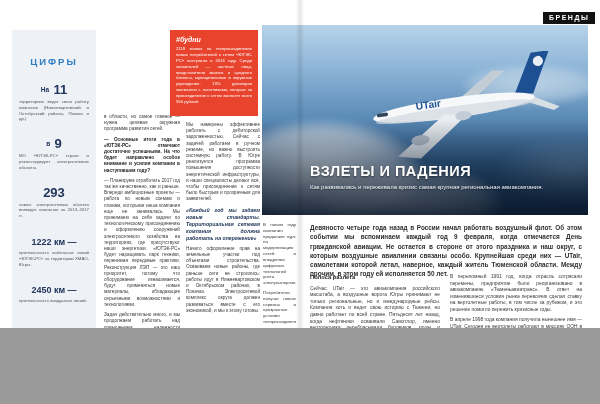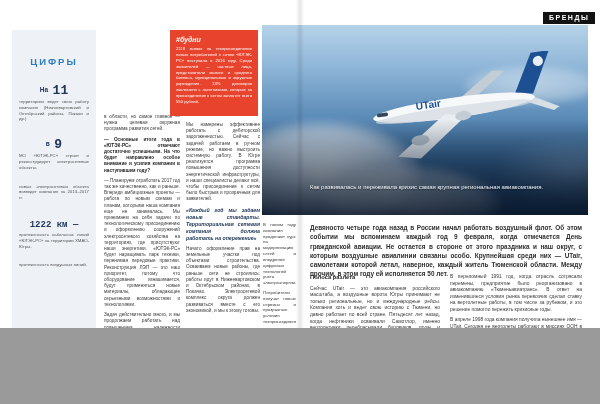--- a/index.html
+++ b/index.html
@@ -8,21 +8,21 @@
   .fold{position:absolute;left:296px;top:0;width:8px;height:404px;
         background:linear-gradient(90deg,rgba(0,0,0,0),rgba(0,0,0,0.10) 50%,rgba(0,0,0,0));z-index:6;}
 
   
   .sidebar{position:absolute;left:12px;top:30px;width:84px;height:358px;background:#eef1f5;
            box-sizing:border-box;padding:26px 7px 8px 7px;}
   .sidebar-title{color:#2e7cc0;font-weight:bold;font-size:9.5px;letter-spacing:2px;text-align:center;margin-bottom:14px;}
   .stat{margin-bottom:13px;text-align:center;}
   .stat-numline{color:#22365c;line-height:1;}
   .stat-prefix{font-size:6.5px;font-weight:bold;vertical-align:middle;}
-  .stat-big{font-size:13px;font-weight:bold;font-family:Liberation Mono, monospace;}
+  .stat-big{font-size:13px;font-weight:bold;}
   .stat-mid .stat-big{font-size:9px;text-align:right;}
   .stat-text{font-size:4.3px;line-height:1.35;color:#555;text-align:justify;margin-top:2px;}
 
   .highlight{position:absolute;left:170px;top:30px;width:88px;min-height:86px;background:#e8432d;
              box-sizing:border-box;padding:6px 6px 7px 6px;color:#fff;z-index:2;}
   .highlight-tag{font-weight:bold;font-style:italic;font-size:7px;margin-bottom:3px;}
   .highlight-text{font-size:4.2px;line-height:1.4;text-align:justify;}
 
   .colL{position:absolute;font-size:4.7px;line-height:1.32;color:#3a3a3a;text-align:justify;overflow:hidden;}
   #l-col1{left:104px;top:114px;width:76px;height:272px;}
@@ -83,27 +83,29 @@
 
       <div class="stat">
         <div class="stat-numline"><span class="stat-prefix">На</span> <span class="stat-big">11</span></div>
         <div class="stat-text">территориях ведет свою работу компания (Нижневартовский и Октябрьский районы, Покачи и др.)</div>
       </div>
       <div class="stat">
         <div class="stat-numline"><span class="stat-prefix">в</span> <span class="stat-big">9</span></div>
         <div class="stat-text">МО «ЮТЭК-РС» строит и реконструирует электросетевые объекты.</div>
       </div>
       <div class="stat">
+        <div class="stat-numline"><span class="stat-big">293</span></div>
         <div class="stat-text">новых электросетевых объекта возведет компания за 2013–2017 гг.</div>
       </div>
       <div class="stat stat-mid">
         <div class="stat-numline"><span class="stat-big">1222 км —</span></div>
         <div class="stat-text">протяженность кабельных линий «ЮТЭК-РС» на территории ХМАО-Югры.</div>
       </div>
       <div class="stat stat-mid">
+        <div class="stat-numline"><span class="stat-big">2450 км —</span></div>
         <div class="stat-text">протяженность воздушных линий.</div>
       </div>
     </div>
 
     <div class="highlight">
       <div class="highlight-tag">#будни</div>
       <div class="highlight-text">2118 заявок на техприсоединение новых потребителей к сетям «ЮТЭК-РС» поступило в 2016 году. Среди заявителей — частные лица, представители малого и среднего бизнеса, муниципальные и окружные учреждения. 13% договоров заключено с льготниками, которые за присоединение к сетям заплатят всего 550 рублей.</div>
     </div>
 
     <div class="colL" id="l-col1">
@@ -144,20 +146,21 @@
         <ellipse cx="95" cy="59" rx="78" ry="5.5" fill="#d2d9df" opacity="0.7"></ellipse>
         <rect x="19" y="50.5" width="11" height="3.5" rx="1.7" fill="#33475c"></rect>
         <path d="M85 60 L34 95 L56 100 L106 64 Z" fill="#e9edf1"></path>
         <ellipse cx="58" cy="82" rx="9" ry="5" fill="#b6c1cb"></ellipse>
         <ellipse cx="103" cy="64" rx="8" ry="4.5" fill="#c4cdd5"></ellipse>
         <text x="58" y="52" font-size="10" font-weight="bold" fill="#1d4f93" font-family="Liberation Sans, sans-serif">UTair</text>
       </g>
     </svg>
 
     <div class="photo-shade"></div>
+    <div class="headline">ВЗЛЕТЫ И ПАДЕНИЯ</div>
     <div class="subhead">Как развивалась и переживала кризис самая крупная региональная авиакомпания.</div>
   </div>
 
   <div>
     <div class="brand-tag">БРЕНДЫ</div>
 
     <div class="lead">Девяносто четыре года назад в России начал работать воздушный флот. Об этом событии мы вспоминаем каждый год 9 февраля, когда отмечается День гражданской авиации. Не остается в стороне от этого праздника и наш округ, с которым воздушные авиалинии связаны особо. Крупнейшая среди них — UTair, самолетами которой летал, наверное, каждый житель Тюменской области. Между прочим, в этом году ей исполняется 50 лет.</div>
 
     <div class="colR" id="r-col1">
       <p class="col-heading">Полоса разлета</p>

